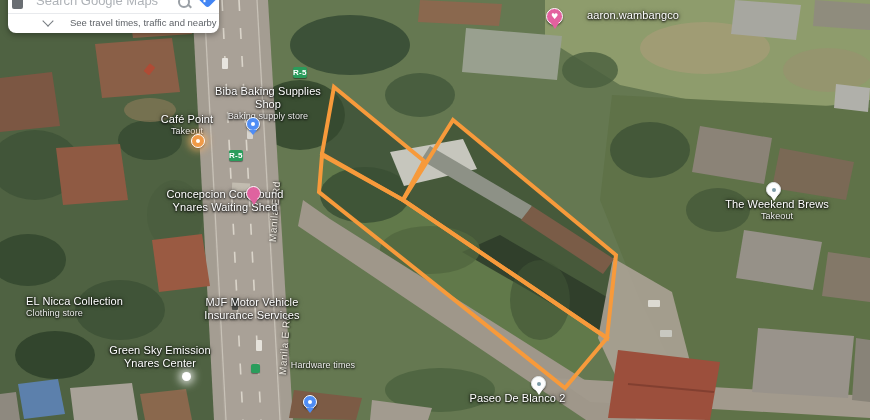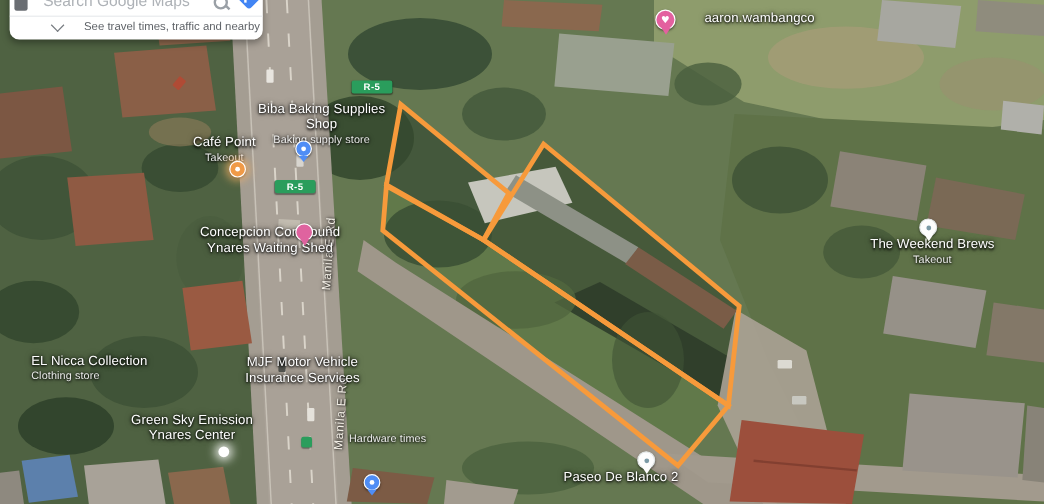--- a/index.html
+++ b/index.html
@@ -19,21 +19,21 @@
   .nowrap{white-space:nowrap;}
   .alignL{text-align:left;margin-left:24px;}
   .alignR{text-align:center;}
   .road-label{
     position:absolute;color:#f3efe6;font-size:10px;letter-spacing:.6px;white-space:nowrap;
     text-shadow:0 1px 2px rgba(0,0,0,.85),0 0 3px rgba(0,0,0,.6);
     transform:rotate(-86deg);transform-origin:center;z-index:25;
   }
   .badge{
     position:absolute;background:#2a9d5c;color:#fff;font-size:8px;font-weight:700;
-    padding:1px 10px;border-radius:2px;letter-spacing:.3px;z-index:28;
+    padding:1px 0;border-radius:2px;letter-spacing:.3px;z-index:28;
     box-shadow:0 1px 1px rgba(0,0,0,.4);
   }
   .badge-mini{position:absolute;width:9px;height:9px;background:#2a9d5c;border-radius:2px;z-index:29;box-shadow:0 1px 1px rgba(0,0,0,.4);}
   
   .pin{position:absolute;border-radius:50%;z-index:32;box-shadow:0 1px 2px rgba(0,0,0,.55);}
   .pin::after{content:"";position:absolute;left:50%;top:96%;transform:translateX(-50%);
     border:4px solid transparent;}
   .pin-heart{width:15px;height:15px;background:#e3619f;border:1.5px solid #fff;
     display:flex;align-items:center;justify-content:center;}
   .pin-heart::after{border-top:6px solid #e3619f;}

